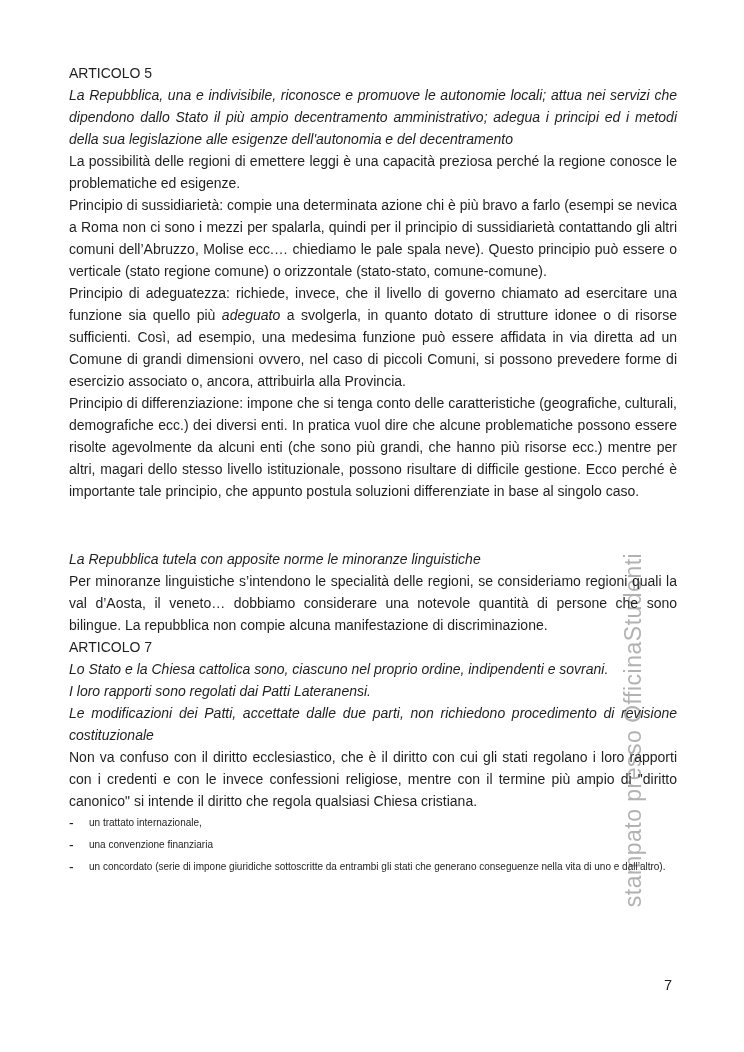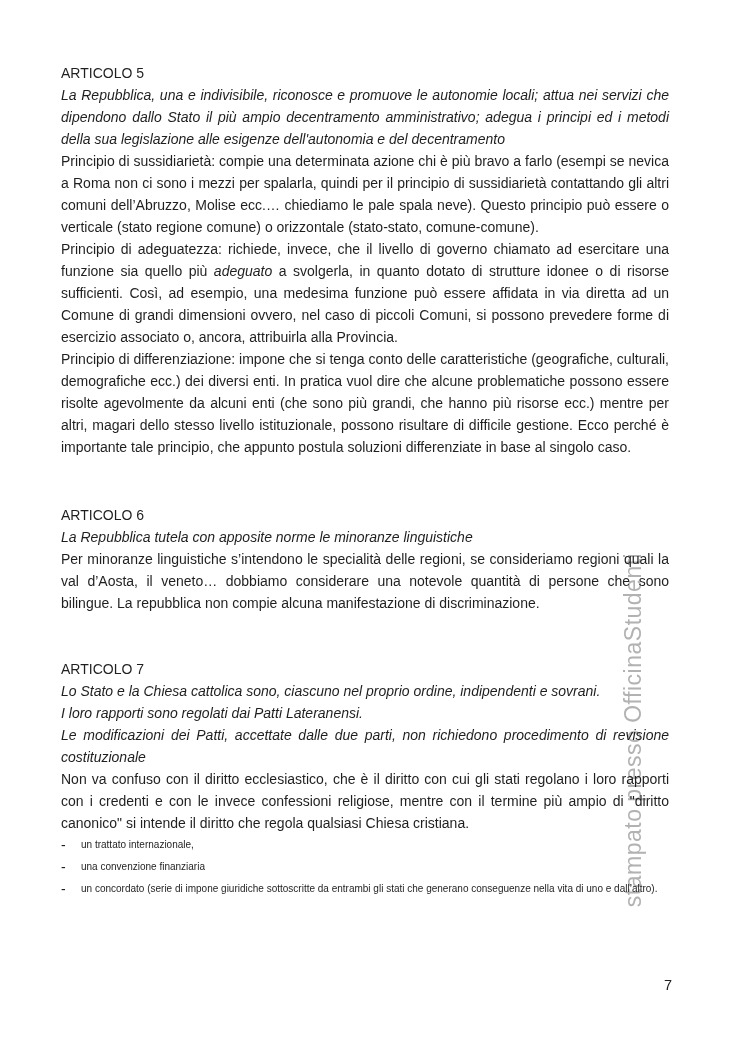--- a/index.html
+++ b/index.html
@@ -7,34 +7,34 @@
     position:relative;
     width:744px; height:1052px;
     margin:0 auto;
     background:#ffffff;
     font-family:"Liberation Sans","DejaVu Sans",sans-serif;
     color:#1f1f1f;
     overflow:hidden;
   }
   .content {
     position:absolute;
-    left:61px; top:62px;
+    left:69px; top:62px;
     width:608px;
   }
   .content p, .art-heading {
     margin:0;
     font-size:14px;
     line-height:22px;
   }
   .content p { text-align:justify; }
   .art-heading { text-align:left; font-weight:400; font-size:14.5px; }
   .quote { font-style:italic; }
   .mt1 { margin-top:22px; }
   .sec6 { margin-top:46px; }
-  .sec7 { margin-top:44px; }
+  .sec7 { }
   .bullet-list { margin-top:0; }
   .li { display:flex; }
   .li .dash {
     flex:0 0 20px;
     font-size:14px; line-height:22px;
   }
   .li .li-text {
     flex:1;
     font-size:10px; line-height:22px;
     text-align:justify;
@@ -64,27 +64,27 @@
 
 <div class="page">
 
   <div class="watermark">stampato presso OfficinaStudenti</div>
 
   <div class="content">
 
     <section>
       <p class="art-heading">ARTICOLO 5</p>
       <p class="quote">La Repubblica, una e indivisibile, riconosce e promuove le autonomie locali; attua nei servizi che dipendono dallo Stato il più ampio decentramento amministrativo; adegua i principi ed i metodi della sua legislazione alle esigenze dell'autonomia e del decentramento</p>
+      <p class="mt1">La possibilità delle regioni di emettere leggi è una capacità preziosa perché la regione conosce le problematiche ed esigenze.</p>
       <p class="mt1">Principio di sussidiarietà: compie una determinata azione chi è più bravo a farlo (esempi se nevica a Roma non ci sono i mezzi per spalarla, quindi per il principio di sussidiarietà contattando gli altri comuni dell’Abruzzo, Molise ecc.… chiediamo le pale spala neve). Questo principio può essere o verticale (stato regione comune) o orizzontale (stato-stato, comune-comune).</p>
       <p><span>Principio di adeguatezza: richiede, invece, che il livello di governo chiamato ad esercitare una funzione sia quello più </span><i>adeguato</i><span> a svolgerla, in quanto dotato di strutture idonee o di risorse sufficienti. Così, ad esempio, una medesima funzione può essere affidata in via diretta ad un Comune di grandi dimensioni ovvero, nel caso di piccoli Comuni, si possono prevedere forme di esercizio associato o, ancora, attribuirla alla Provincia.</span></p>
       <p>Principio di differenziazione: impone che si tenga conto delle caratteristiche (geografiche, culturali, demografiche ecc.) dei diversi enti. In pratica vuol dire che alcune problematiche possono essere risolte agevolmente da alcuni enti (che sono più grandi, che hanno più risorse ecc.) mentre per altri, magari dello stesso livello istituzionale, possono risultare di difficile gestione. Ecco perché è importante tale principio, che appunto postula soluzioni differenziate in base al singolo caso.</p>
     </section>
 
     <section class="sec6">
-      <p class="art-heading">ARTICOLO 6</p>
       <p class="quote">La Repubblica tutela con apposite norme le minoranze linguistiche</p>
       <p class="mt1">Per minoranze linguistiche s’intendono le specialità delle regioni, se consideriamo regioni quali la val d’Aosta, il veneto… dobbiamo considerare una notevole quantità di persone che sono bilingue. La repubblica non compie alcuna manifestazione di discriminazione.</p>
     </section>
 
     <section class="sec7">
       <p class="art-heading">ARTICOLO 7</p>
       <p class="quote">Lo Stato e la Chiesa cattolica sono, ciascuno nel proprio ordine, indipendenti e sovrani.</p>
       <p class="quote">I loro rapporti sono regolati dai Patti Lateranensi.</p>
       <p class="quote">Le modificazioni dei Patti, accettate dalle due parti, non richiedono procedimento di revisione costituzionale</p>
       <p class="mt1">Non va confuso con il diritto ecclesiastico, che è il diritto con cui gli stati regolano i loro rapporti con i credenti e con le invece confessioni religiose, mentre con il termine più ampio di "diritto canonico" si intende il diritto che regola qualsiasi Chiesa cristiana.</p>

